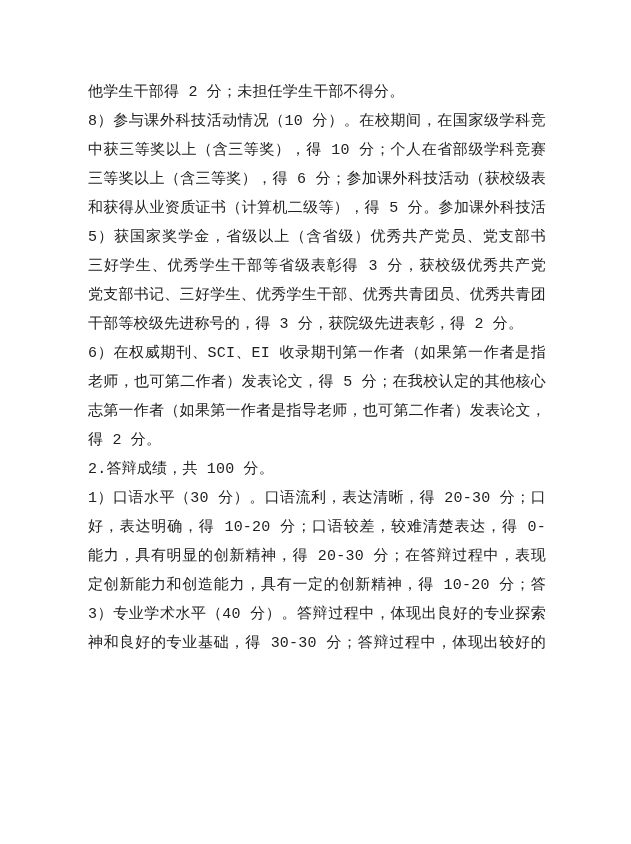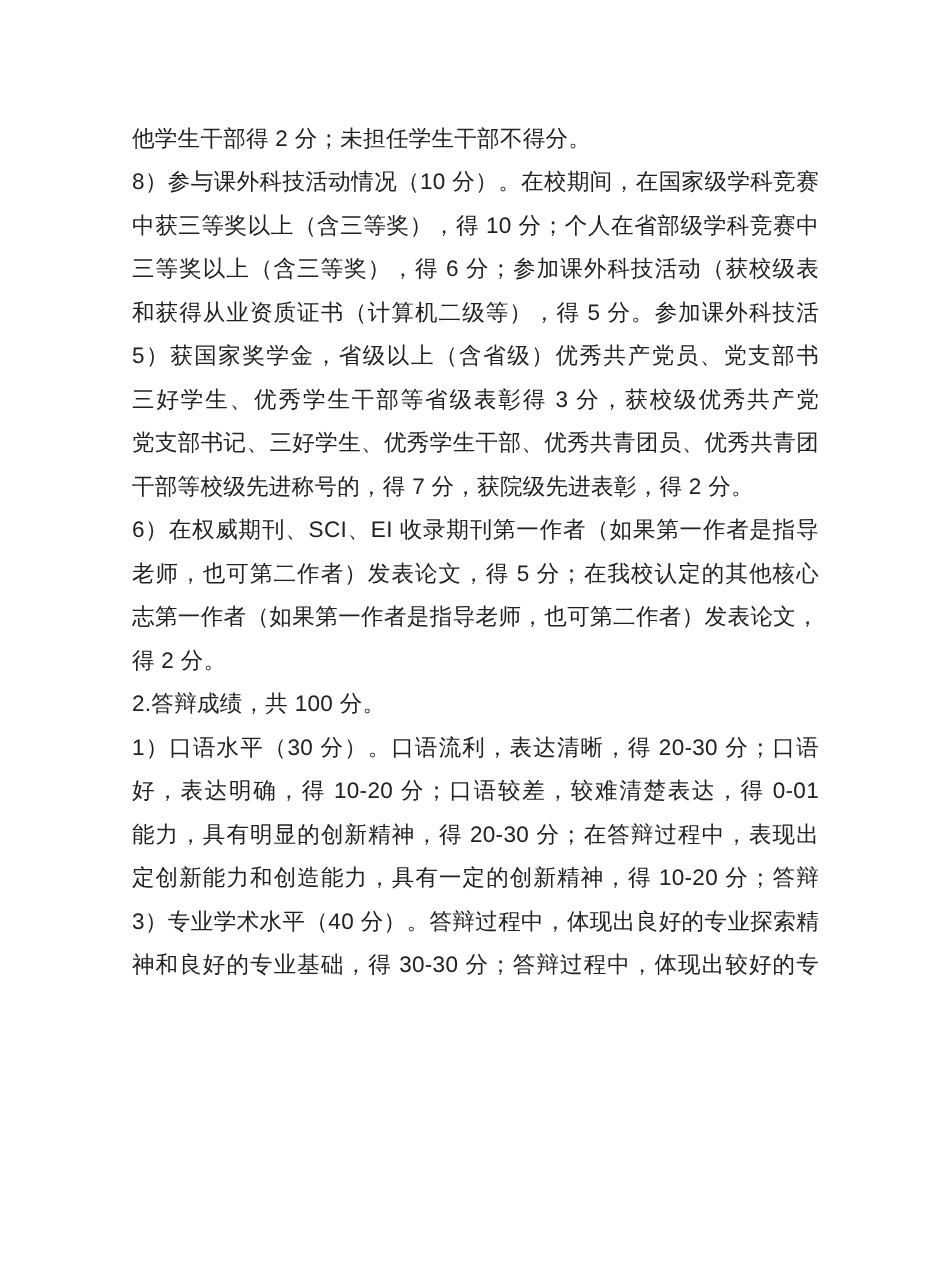--- a/index.html
+++ b/index.html
@@ -8,21 +8,21 @@
     background: #ffffff;
   }
   .page {
     position: relative;
     width: 631px;
     height: 844px;
     background: #ffffff;
     box-sizing: border-box;
     padding: 78px 85px 0 88px;
     overflow: hidden;
-    font-family: Liberation Sans, sans-serif;
+    font-family: Liberation Mono, monospace;
     font-size: 15px;
     color: #212121;
   }
   .text-block {
     width: 100%;
   }
   .line {
     height: 29px;
     line-height: 29px;
     text-align: justify;
@@ -40,21 +40,21 @@
 <div class="page" style="background: rgb(255, 255, 255); color: rgb(33, 33, 33);">
   <div class="text-block" id="doc-body">
       <div class="line last">他学生干部得 2 分；未担任学生干部不得分。</div>
       <div class="line">8）参与课外科技活动情况（10 分）。在校期间，在国家级学科竞赛</div>
       <div class="line">中获三等奖以上（含三等奖），得 10 分；个人在省部级学科竞赛中获</div>
       <div class="line">三等奖以上（含三等奖），得 6 分；参加课外科技活动（获校级表彰</div>
       <div class="line">和获得从业资质证书（计算机二级等），得 5 分。参加课外科技活动</div>
       <div class="line">5）获国家奖学金，省级以上（含省级）优秀共产党员、党支部书记、</div>
       <div class="line">三好学生、优秀学生干部等省级表彰得 3 分，获校级优秀共产党员、</div>
       <div class="line">党支部书记、三好学生、优秀学生干部、优秀共青团员、优秀共青团</div>
-      <div class="line last">干部等校级先进称号的，得 7 分，获院级先进表彰，得 2 分。</div>
+      <div class="line last">干部等校级先进称号的，得 3 分，获院级先进表彰，得 2 分。</div>
       <div class="line">6）在权威期刊、SCI、EI 收录期刊第一作者（如果第一作者是指导</div>
       <div class="line">老师，也可第二作者）发表论文，得 5 分；在我校认定的其他核心杂</div>
       <div class="line">志第一作者（如果第一作者是指导老师，也可第二作者）发表论文，</div>
       <div class="line last">得 2 分。</div>
       <div class="line last">2.答辩成绩，共 100 分。</div>
       <div class="line">1）口语水平（30 分）。口语流利，表达清晰，得 20-30 分；口语尚</div>
       <div class="line last">好，表达明确，得 10-20 分；口语较差，较难清楚表达，得 0-01 分。</div>
       <div class="line">能力，具有明显的创新精神，得 20-30 分；在答辩过程中，表现出一</div>
       <div class="line">定创新能力和创造能力，具有一定的创新精神，得 10-20 分；答辩过</div>
       <div class="line">3）专业学术水平（40 分）。答辩过程中，体现出良好的专业探索精</div>

